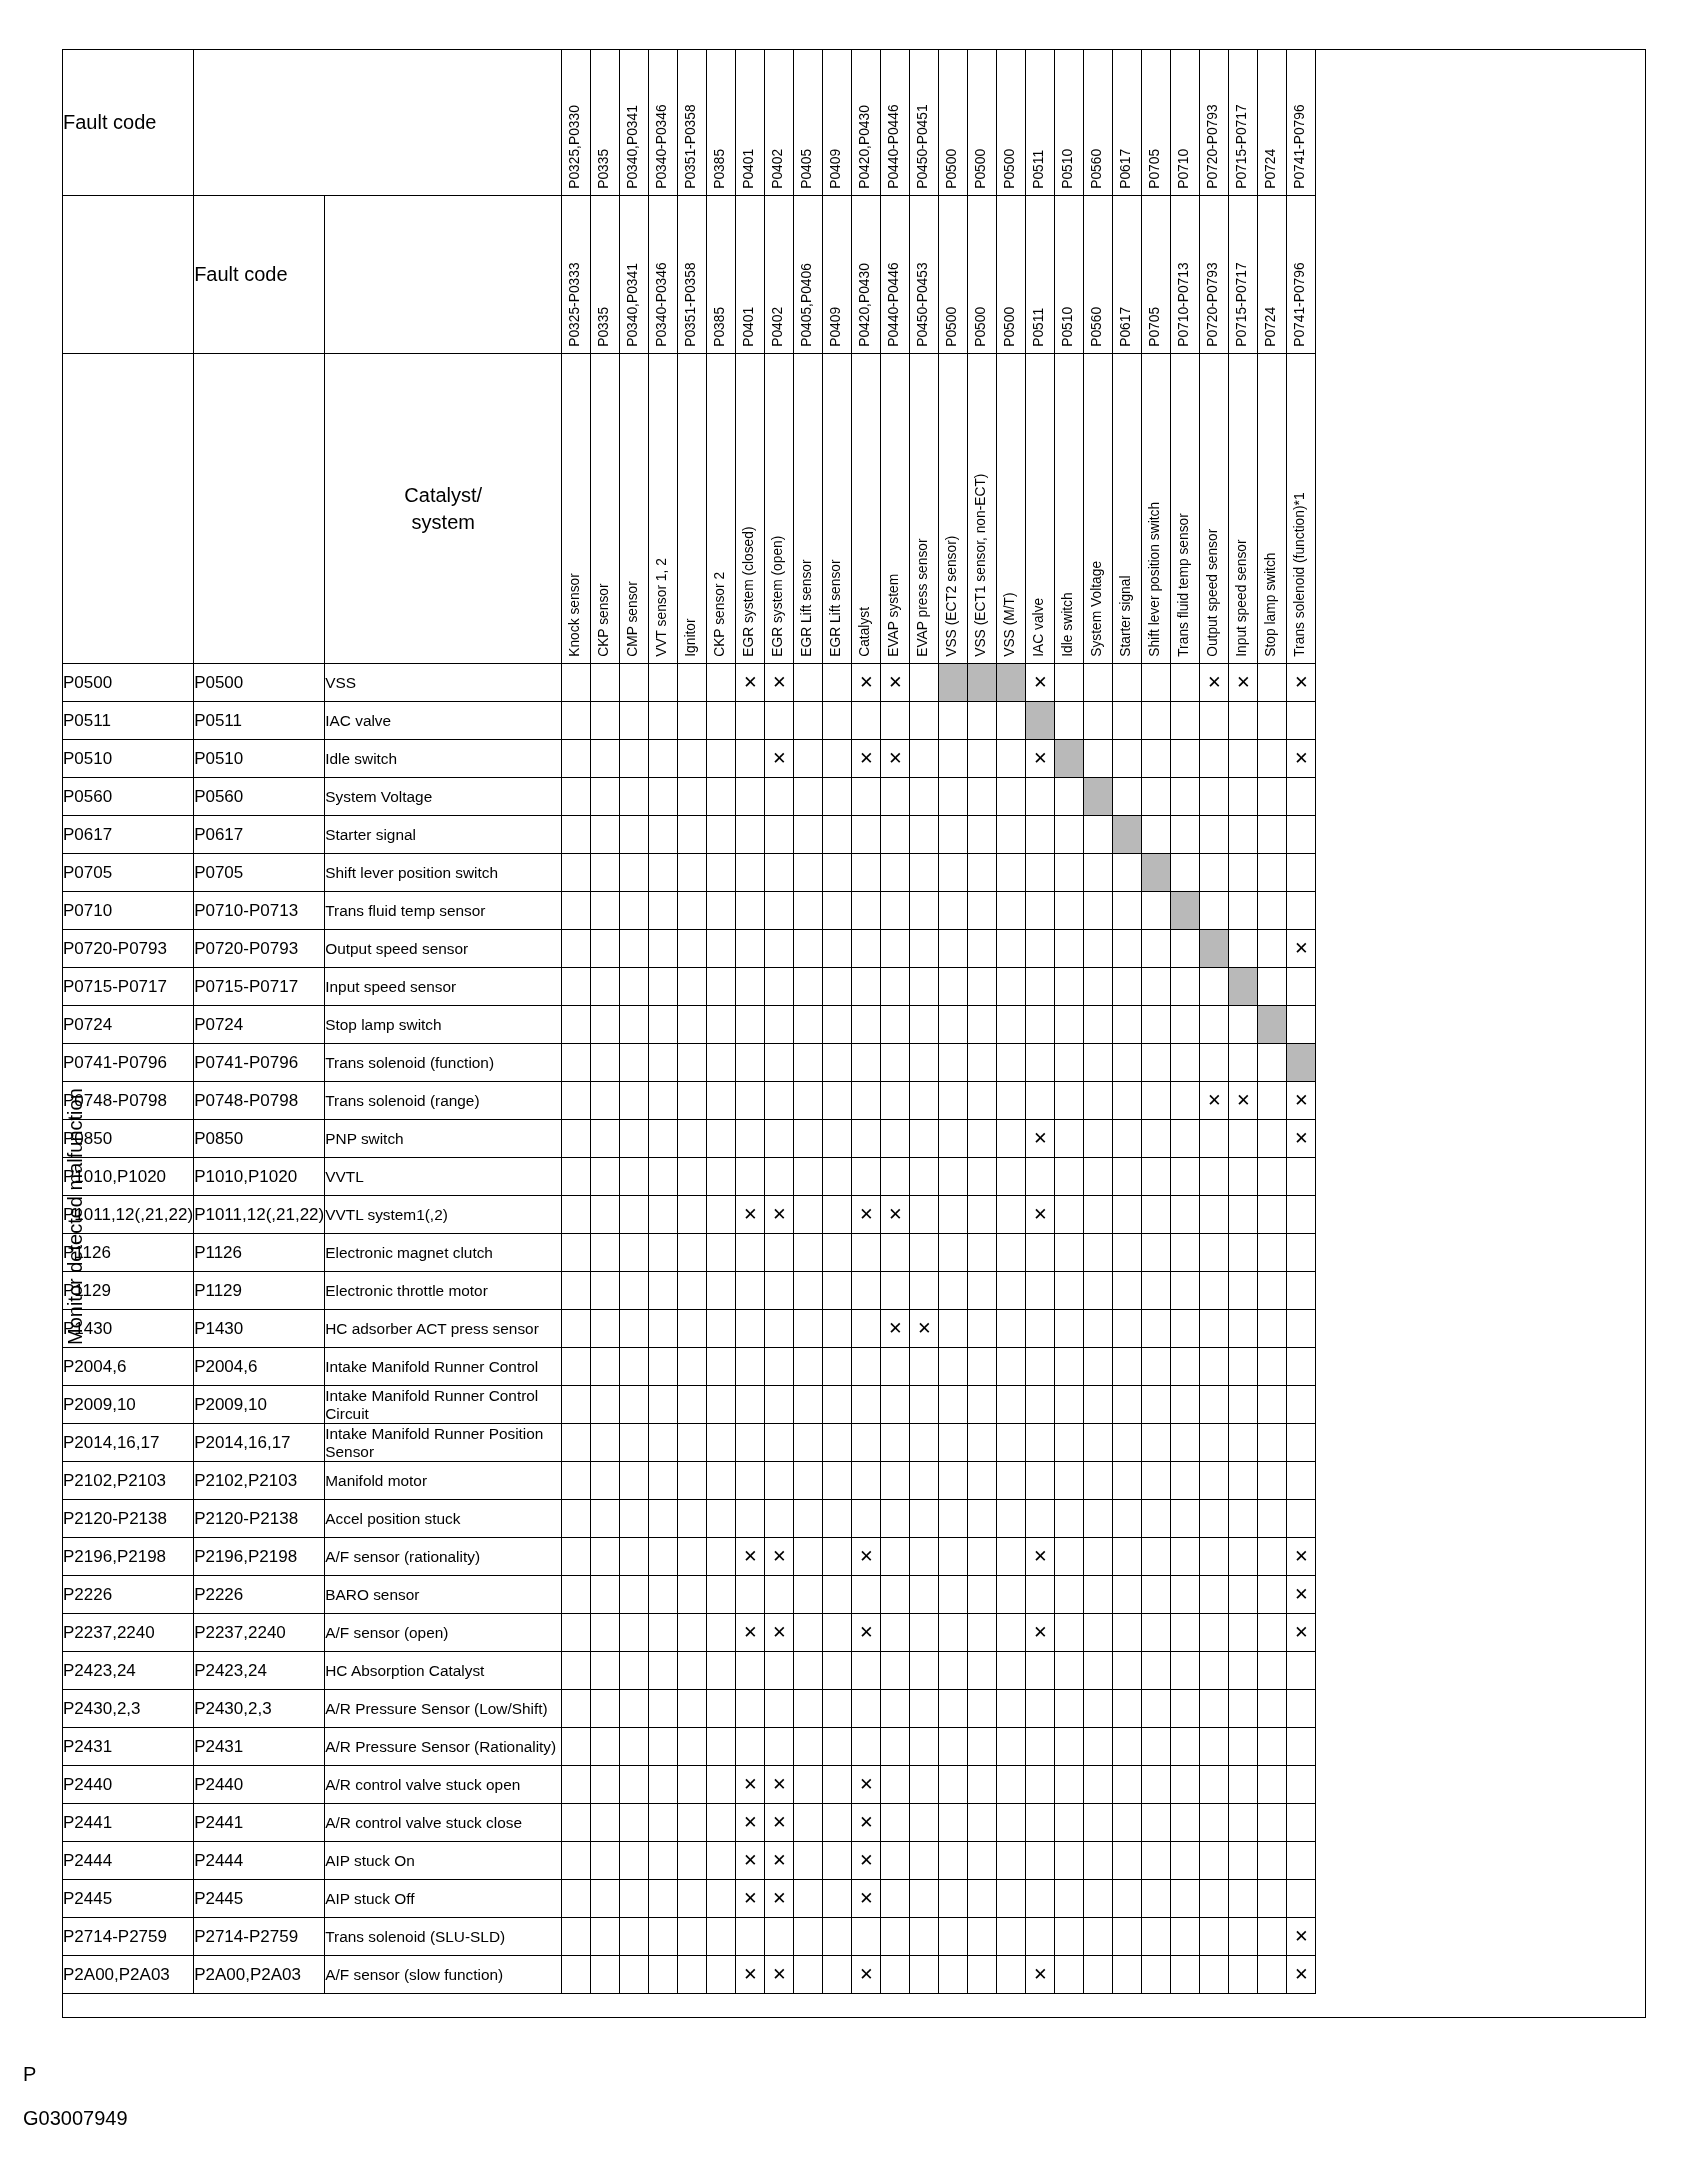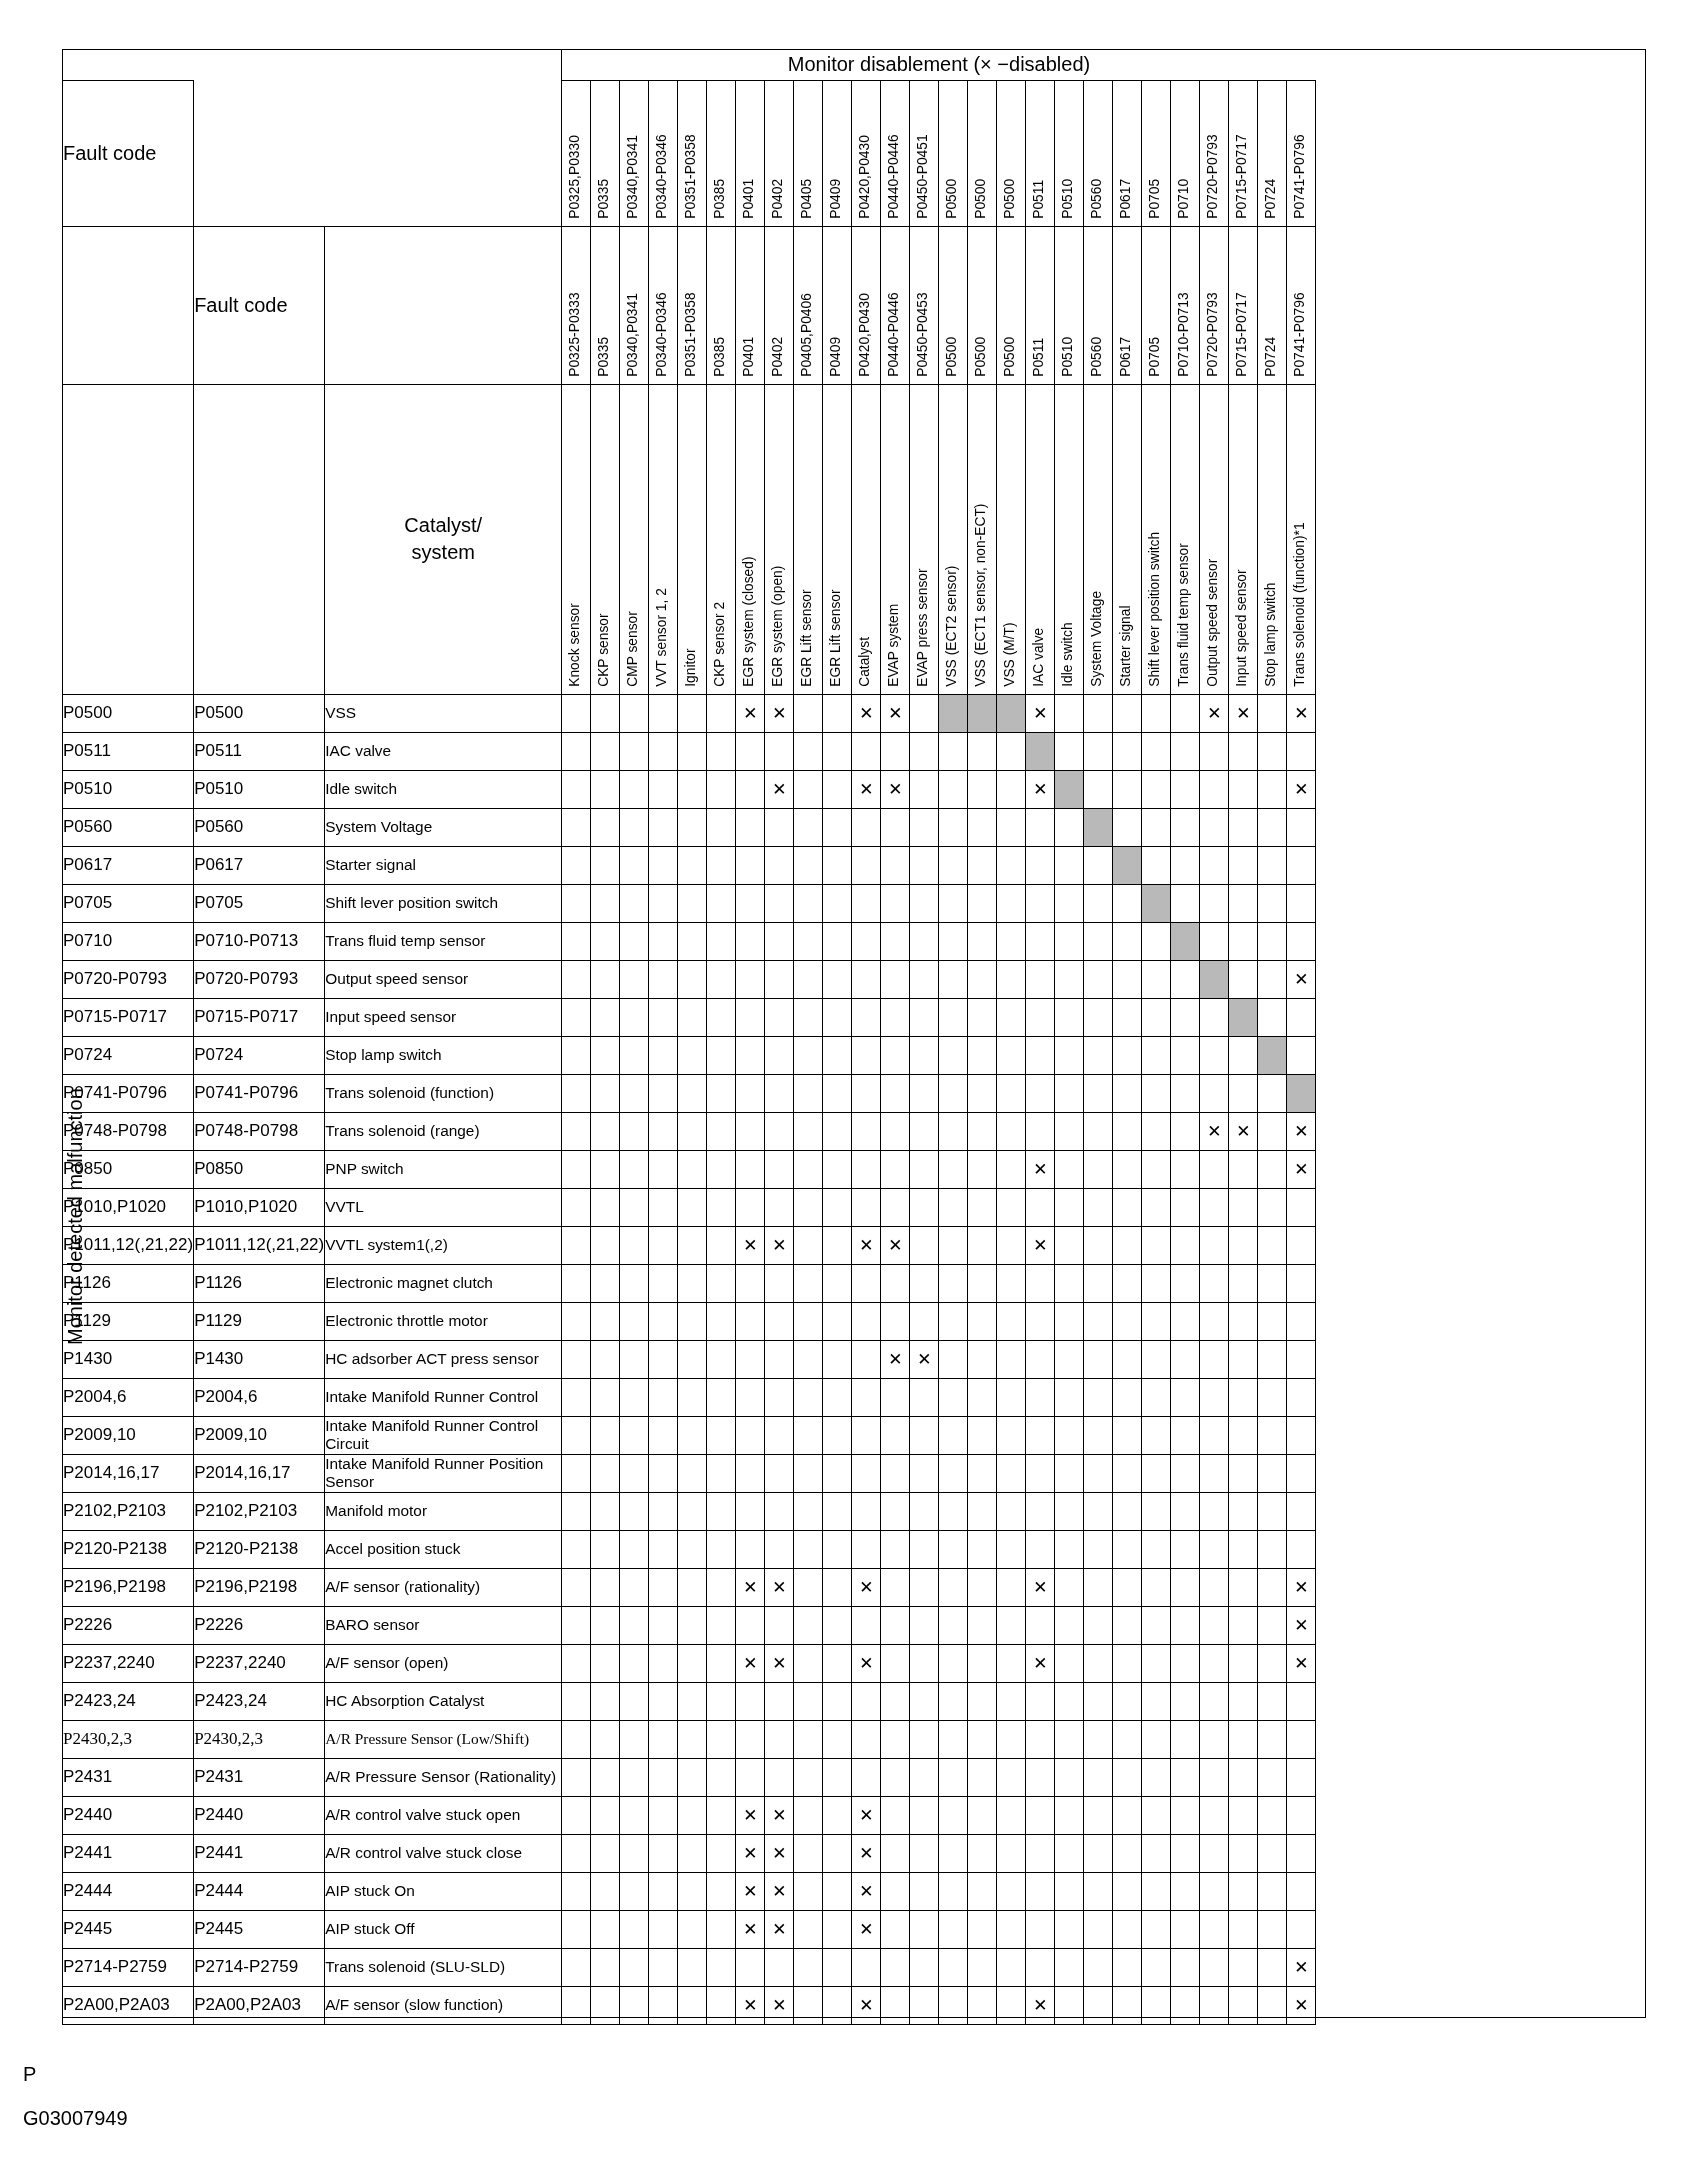--- a/index.html
+++ b/index.html
@@ -128,24 +128,20 @@
 
   <div id="frame"></div>
 
   <div id="leftcap">
     <span>Monitor detected malfunction</span>
   </div>
 
   <table class="matrix" id="matrix">
     <tbody id="tbody">
         <tr>
-          <td class="hdr-blank" colspan="3" style="width: 449px; height: 31px; border: none;"></td>
-          <td class="title-cell" colspan="26" style="height: 31px; border-top: none; border-right: none;">Monitor disablement (× −disabled)</td>
-        </tr>
-        <tr>
           <td class="lbl-faultcode1" style="width: 91px; height: 146px;">Fault code</td>
           <td colspan="2" style="width: 358px; border-top: none; border-right: none; border-left: none;"></td>
           <td class="vcell" style="width: 29px; height: 146px;">
             <div class="vwrap">
               <span>P0325,P0330</span>
             </div>
           </td>
           <td class="vcell dotcol" style="width: 29px; height: 146px;">
             <div class="vwrap">
               <span>P0335</span>
@@ -1375,21 +1371,21 @@
           <td class="mark dotcol" style="width: 29px;"></td>
           <td class="mark" style="width: 29px;"></td>
           <td class="mark dotcol" style="width: 29px;"></td>
           <td class="mark" style="width: 29px;"></td>
           <td class="mark dotcol" style="width: 29px;"></td>
           <td class="mark" style="width: 29px;"></td>
           <td class="mark dotcol" style="width: 29px;"></td>
           <td class="mark" style="width: 29px;"></td>
           <td class="mark dotcol" style="width: 29px;"></td>
         </tr>
-        <tr style="height: 38px; font-family: Liberation Serif, serif;">
+        <tr style="height: 38px;">
           <td class="code1" style="width: 91px;">P2430,2,3</td>
           <td class="code2" style="width: 122px;">P2430,2,3</td>
           <td class="comp" style="width: 237px;">A/R Pressure Sensor (Low/Shift)</td>
           <td class="mark" style="width: 29px;"></td>
           <td class="mark dotcol" style="width: 29px;"></td>
           <td class="mark" style="width: 29px;"></td>
           <td class="mark dotcol" style="width: 29px;"></td>
           <td class="mark" style="width: 29px;"></td>
           <td class="mark dotcol" style="width: 29px;"></td>
           <td class="mark" style="width: 29px;"></td>

